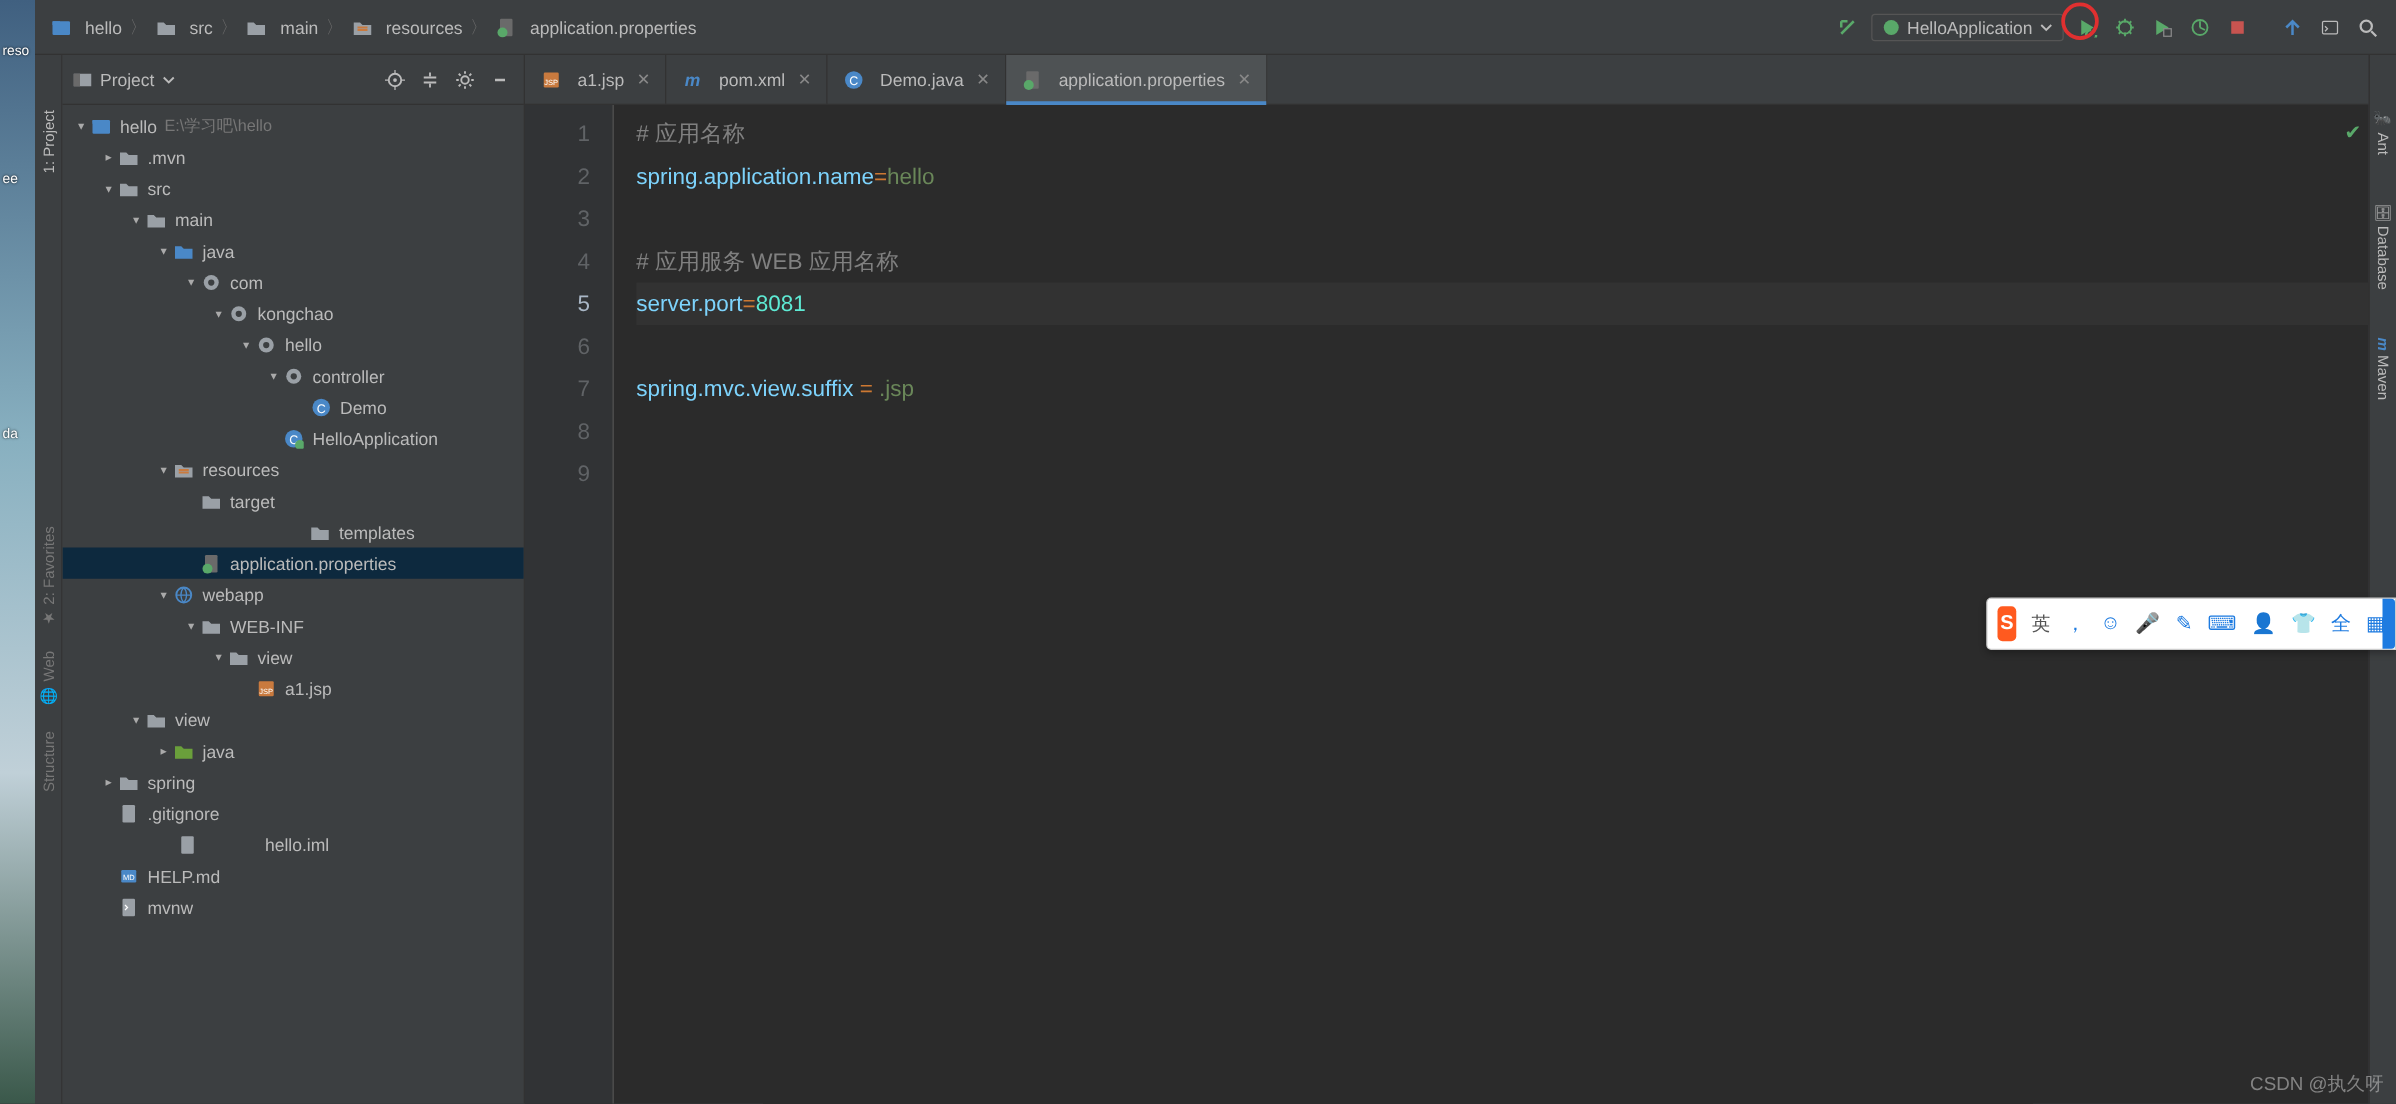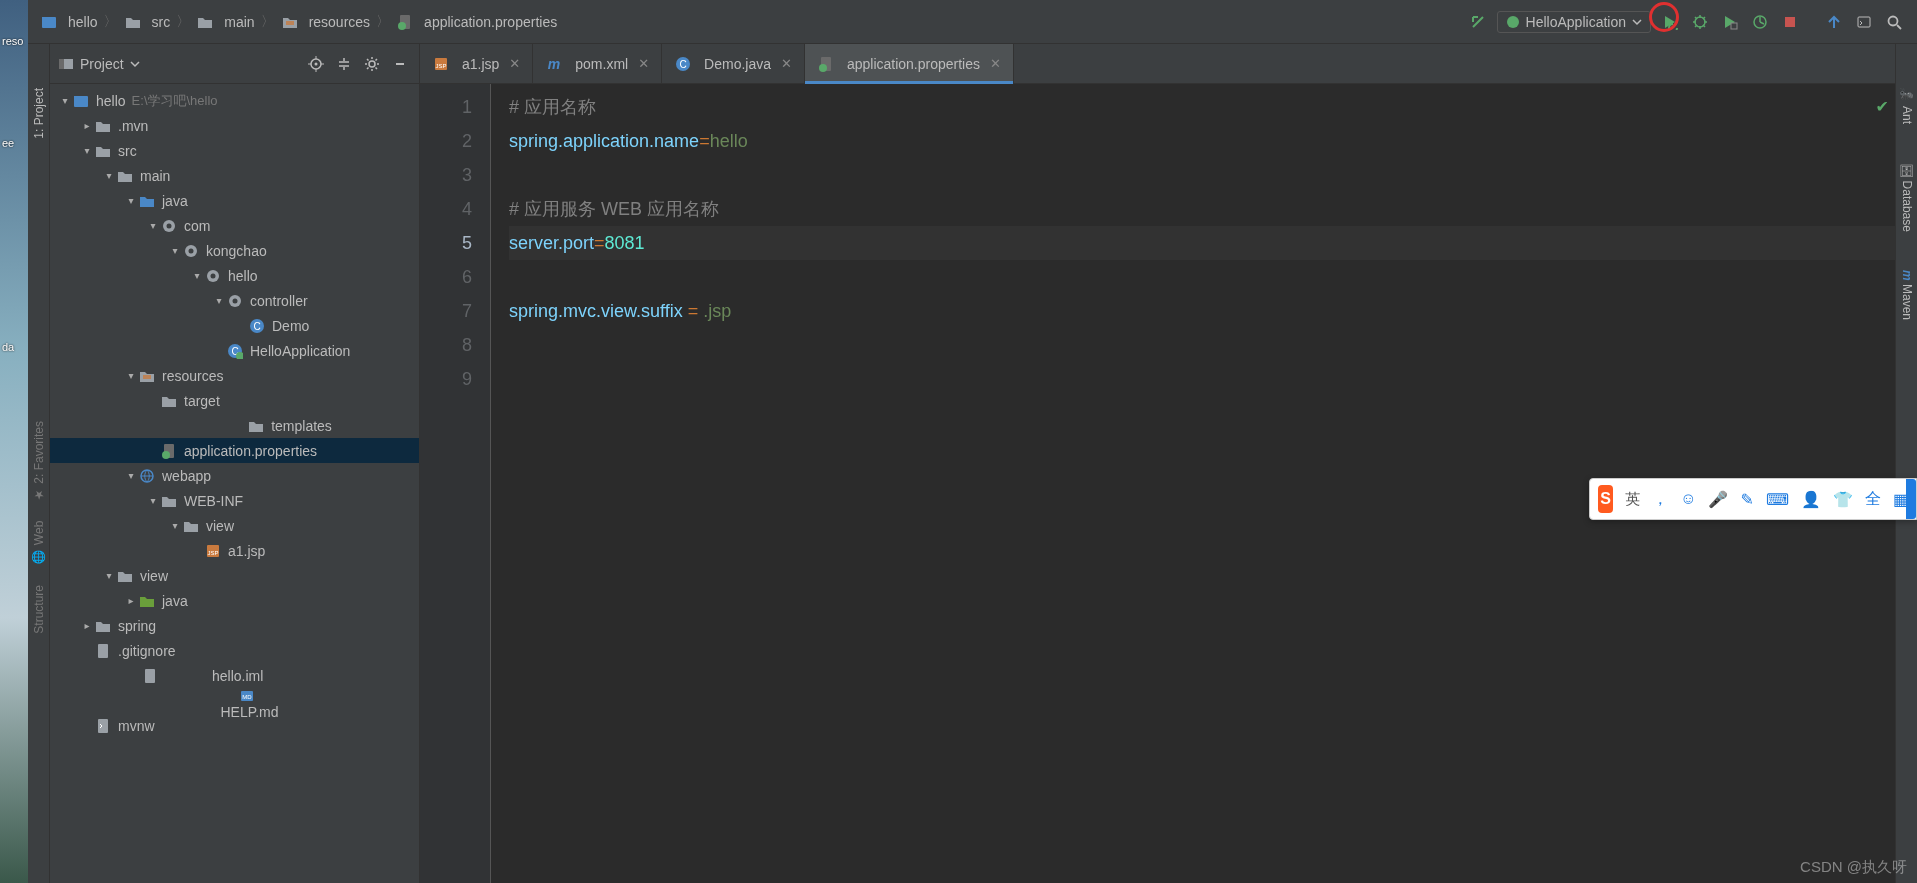--- a/index.html
+++ b/index.html
@@ -485,21 +485,21 @@
           </div>
           <div class="tree-row" style="padding-left: 30px; gap: 47px;">
             <span class="tw"></span>
             <span class="ticon">
               <svg width="16" height="16">
                 <rect x="3" y="1" width="10" height="14" rx="1" class="fd-grey"></rect>
               </svg>
             </span>
             <span>hello.iml</span>
           </div>
-          <div class="tree-row" style="padding-left: 30px; flex-direction: column;">
+          <div class="tree-row" style="padding-left: 30px;">
             <span class="tw"></span>
             <span class="ticon">
               <svg width="16" height="16">
                 <rect x="2" y="3" width="12" height="10" rx="1" class="fd-blue"></rect>
                 <text x="8" y="11" text-anchor="middle" font-size="6" fill="#fff">MD</text>
               </svg>
             </span>
             <span>HELP.md</span>
           </div>
           <div class="tree-row" style="padding-left: 30px;">

